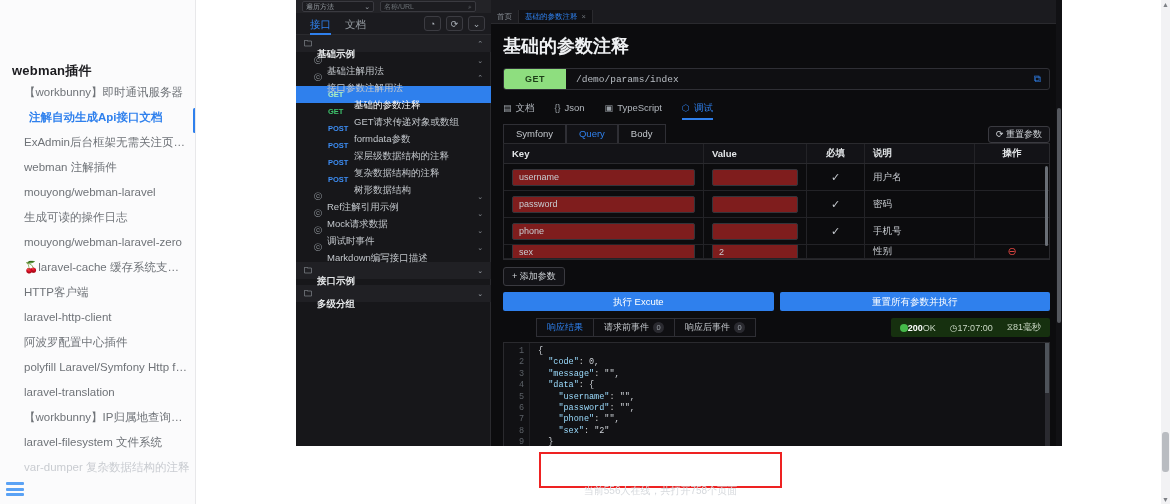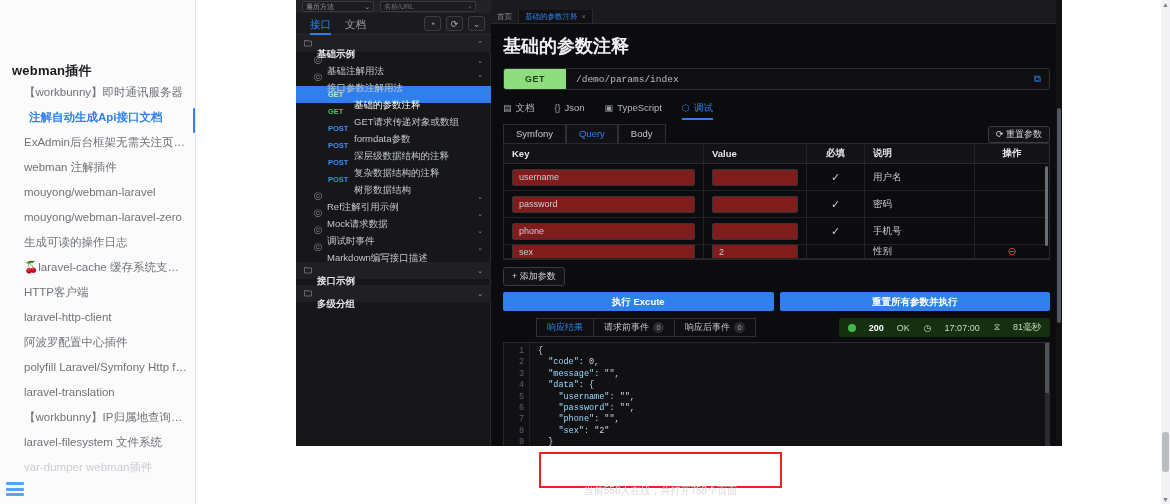--- a/index.html
+++ b/index.html
@@ -174,41 +174,41 @@
   .ptr.clipped { height:14px; overflow:hidden; }
   #tbl-scroll {
     position:absolute; right:1px; top:22px; width:3px; height:80px;
     background:#6a6f76; border-radius:2px;
   }
   #addparam {
     margin-top:7px; display:inline-block;
     border:1px solid #3a3a40; border-radius:3px; padding: 2px 8px;
     font-size:9px; color:#d2d6da; cursor:pointer; background:#131317;
   }
-  #execrow { display:flex; margin-top:6px; gap:6px;font-weight:bold; }
+  #execrow { display:flex; margin-top:6px; gap:6px; }
   .execbtn {
     flex:1; height:19px; line-height:19px; text-align:center;
     background:#2f80ed; color:#fff; font-size:9.5px; cursor:pointer; border-radius:2px;
   }
   #respbar { display:flex; align-items:center; height:19px; margin-top:7px; position:relative; }
   .rtab {
     font-size:9px; color:#c3c7cc; padding:0 10px; height:19px; line-height:17px;
     border:1px solid #2f2f35; cursor:pointer; background:#0f0f12; margin-right:-1px;
     display:flex; align-items:center;
   }
   .rtab.active { color:#2f80ed;margin-left:33px; }
   .cnt {
     display:inline-block; margin-left:4px; min-width:11px; height:11px; line-height:11px;
     text-align:center; border-radius:6px; background:#2a2a30; color:#9aa0a6; font-size:7.5px; padding:0 3px;
   }
   #status-chip {
     position:absolute; right:0; top:0; height:19px; background:#16300f;
     display:flex; align-items:center; padding: 0 9px; gap:14px; border-radius:2px;
   }
-  .sc { font-size:9px; color:#c9d7c4; display:flex; align-items:center; gap:13px; }
+  .sc { font-size:9px; color:#c9d7c4; display:flex; align-items:center; gap:0; }
   .sc b { color:#fff; }
   .dot { width:8px; height:8px; border-radius:50%; background:#45b94a; display:inline-block; }
   #codebox {
     margin-top:5px; border:1px solid #2a2a2e; background:#111114; height:115px;
     overflow:hidden; display:flex;
   }
   #gutter {
     width: 26px; background:#111114; border-right:1px solid #202024;
     padding-top:3px; text-align:right;
   }
@@ -251,31 +251,31 @@
 <div id="root">
 
   <div id="left-sidebar">
     <div class="side-title">webman插件</div>
     <div class="side-list" id="side-list">
         <div class="side-item">【workbunny】即时通讯服务器</div>
         <div class="side-item active">注解自动生成Api接口文档</div>
         <div class="side-item">ExAdmin后台框架无需关注页面模板Java...</div>
         <div class="side-item">webman 注解插件</div>
         <div class="side-item">mouyong/webman-laravel</div>
+        <div class="side-item">生成可读的操作日志</div>
         <div class="side-item">mouyong/webman-laravel-zero</div>
-        <div class="side-item">生成可读的操作日志</div>
         <div class="side-item">🍒laravel-cache 缓存系统支持本地files/r...</div>
         <div class="side-item">HTTP客户端</div>
         <div class="side-item">laravel-http-client</div>
         <div class="side-item">阿波罗配置中心插件</div>
         <div class="side-item">polyfill Laravel/Symfony Http for webman</div>
         <div class="side-item">laravel-translation</div>
         <div class="side-item">【workbunny】IP归属地查询插件</div>
         <div class="side-item">laravel-filesystem 文件系统</div>
-        <div class="side-item faded">var-dumper webman插件</div>
+        <div class="side-item faded">var-dumper 复杂数据结构的注释</div>
       </div>
     <div id="active-indicator"></div>
     <div id="hamburger">
       <span></span>
         <span></span>
         <span></span>
     </div>
   </div>
 
   <div id="dark-panel">

